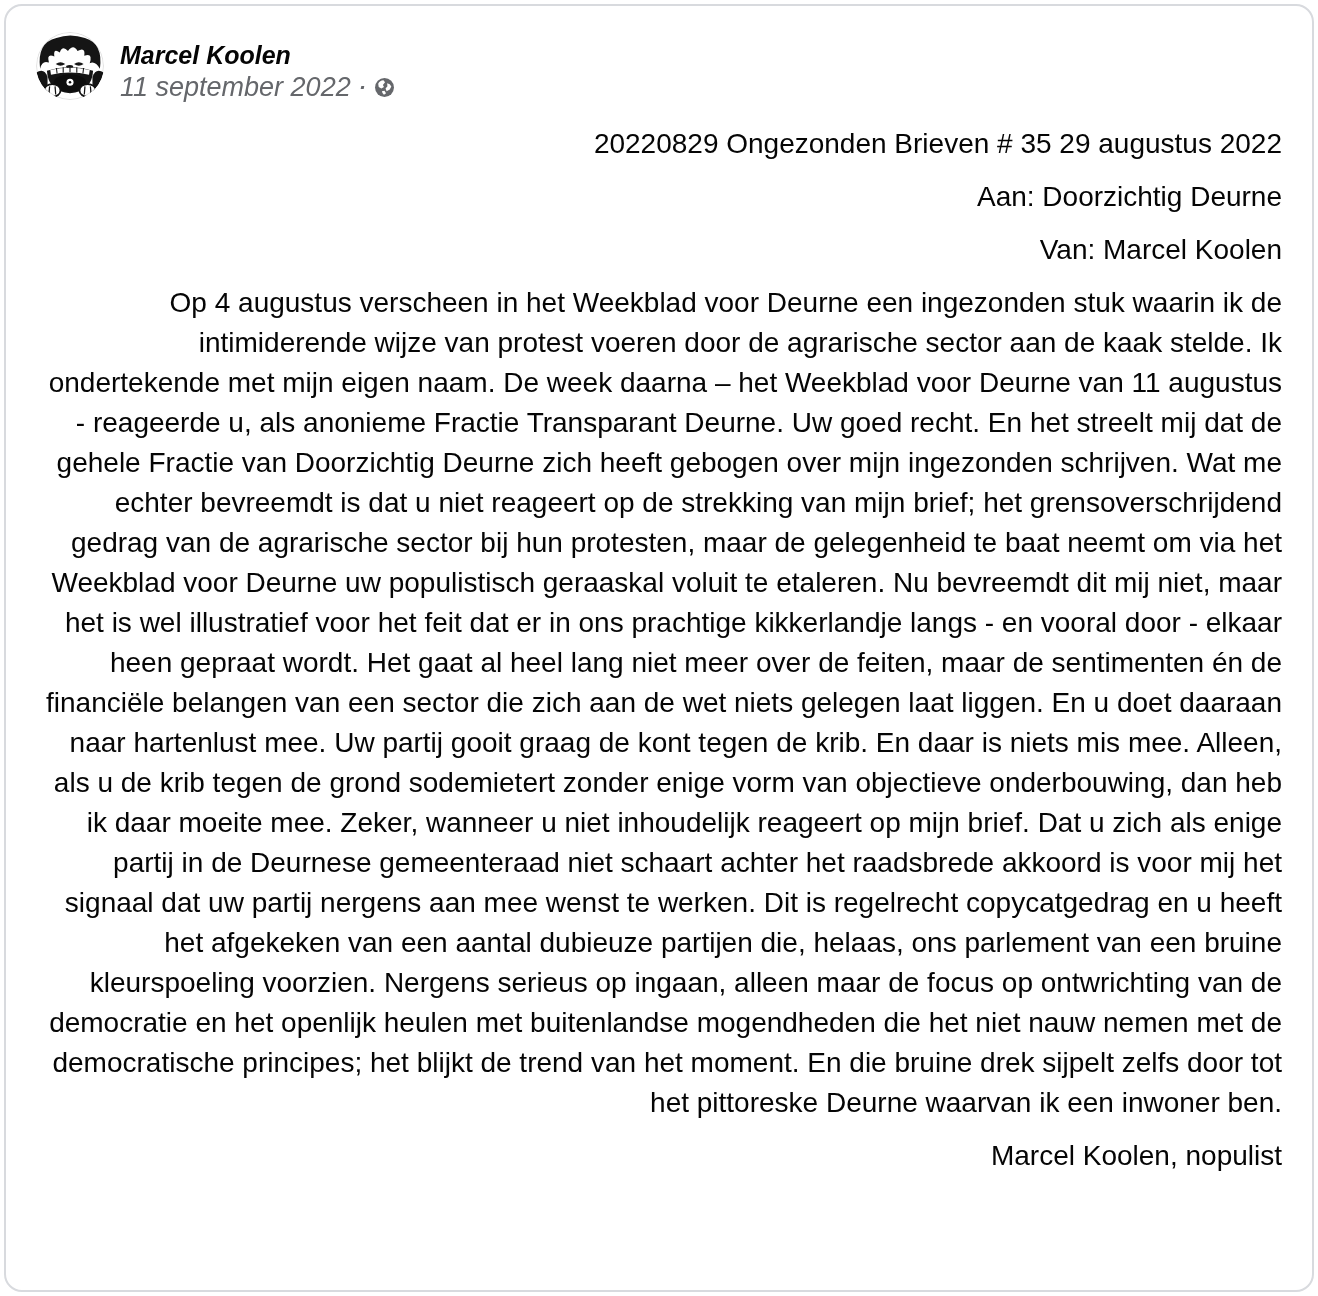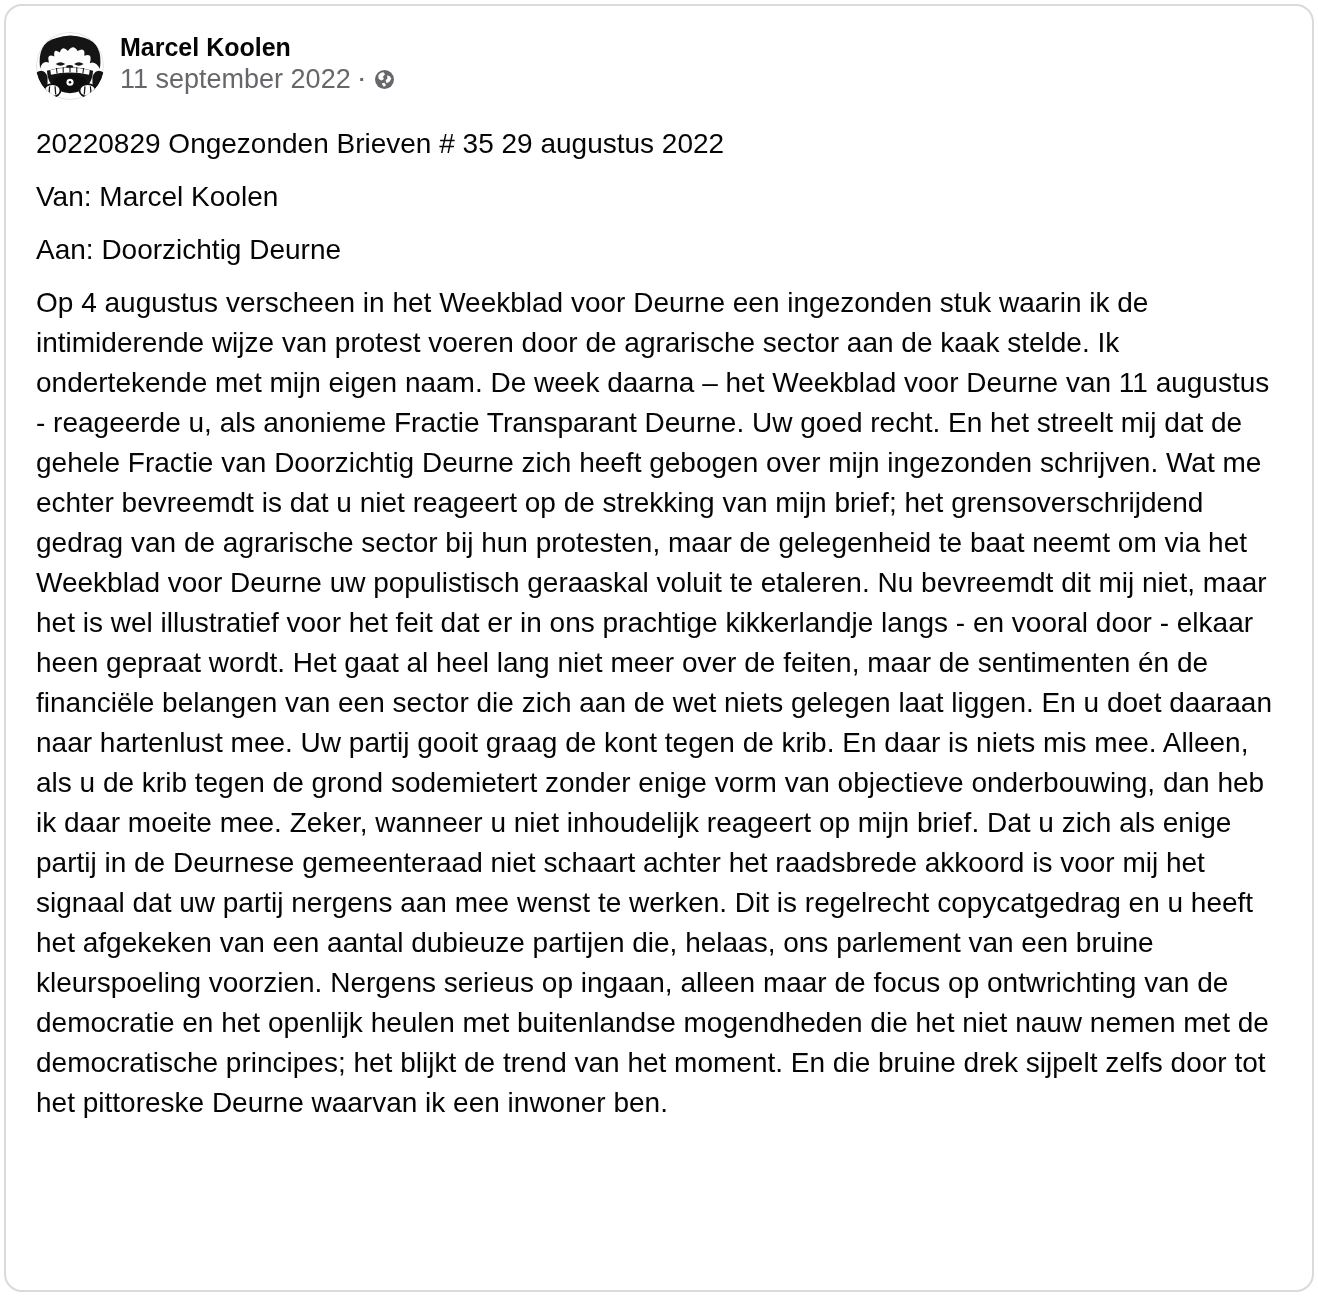--- a/index.html
+++ b/index.html
@@ -22,22 +22,23 @@
     width: 100%;
     height: 1288px;
     background: #ffffff;
     border: 2px solid #d8dade;
     border-radius: 18px;
     padding: 26px 30px 20px 30px;
     overflow: hidden;
   }
   .post-header {
     display: flex;
-    align-items: flex-start;
+    align-items: flex-end;
     gap: 16px;
+    font-style: italic;
   }
   .avatar {
     display: block;
     width: 68px;
     height: 68px;
     border-radius: 50%;
     overflow: hidden;
     flex: 0 0 auto;
     cursor: pointer;
   }
@@ -76,20 +77,21 @@
     line-height: 26px;
   }
   .globe { display: inline-flex; align-items: center; }
   .post-content { margin-top: 24px; }
   .post-content p {
     margin: 13px 0;
     font-size: 28px;
     line-height: 40px;
     color: #050505;
     font-weight: 400;
+    text-align: right;
   }
 </style>
 </head>
 <body>
 
 <div class="page">
   <article class="post-card">
 
     <header class="post-header">
       <a class="avatar" href="#" aria-label="Marcel Koolen">
@@ -142,19 +144,20 @@
               <path d="M12.5 6 Q15.5 6.5 16.5 9 L15 12 L12 13.5 L11 11 L12.8 8.8 Z" fill="#ffffff"></path>
               <path d="M7.5 13.5 L10 13 L11.5 15.5 L9.5 16.8 Q8 16 7.5 13.5 Z" fill="#ffffff"></path>
             </svg>
           </span>
         </div>
       </div>
     </header>
 
     <div class="post-content">
       <p>20220829 Ongezonden Brieven # 35 29 augustus 2022</p>
+      <p>Aan: Doorzichtig Deurne</p>
       <p>Van: Marcel Koolen</p>
-      <p>Aan: Doorzichtig Deurne</p>
       <p>Op 4 augustus verscheen in het Weekblad voor Deurne een ingezonden stuk waarin ik de intimiderende wijze van protest voeren door de agrarische sector aan de kaak stelde. Ik ondertekende met mijn eigen naam. De week daarna – het Weekblad voor Deurne van 11 augustus - reageerde u, als anonieme Fractie Transparant Deurne. Uw goed recht. En het streelt mij dat de gehele Fractie van Doorzichtig Deurne zich heeft gebogen over mijn ingezonden schrijven. Wat me echter bevreemdt is dat u niet reageert op de strekking van mijn brief; het grensoverschrijdend gedrag van de agrarische sector bij hun protesten, maar de gelegenheid te baat neemt om via het Weekblad voor Deurne uw populistisch geraaskal voluit te etaleren. Nu bevreemdt dit mij niet, maar het is wel illustratief voor het feit dat er in ons prachtige kikkerlandje langs - en vooral door - elkaar heen gepraat wordt. Het gaat al heel lang niet meer over de feiten, maar de sentimenten én de financiële belangen van een sector die zich aan de wet niets gelegen laat liggen. En u doet daaraan naar hartenlust mee. Uw partij gooit graag de kont tegen de krib. En daar is niets mis mee. Alleen, als u de krib tegen de grond sodemietert zonder enige vorm van objectieve onderbouwing, dan heb ik daar moeite mee. Zeker, wanneer u niet inhoudelijk reageert op mijn brief. Dat u zich als enige partij in de Deurnese gemeenteraad niet schaart achter het raadsbrede akkoord is voor mij het signaal dat uw partij nergens aan mee wenst te werken. Dit is regelrecht copycatgedrag en u heeft het afgekeken van een aantal dubieuze partijen die, helaas, ons parlement van een bruine kleurspoeling voorzien. Nergens serieus op ingaan, alleen maar de focus op ontwrichting van de democratie en het openlijk heulen met buitenlandse mogendheden die het niet nauw nemen met de democratische principes; het blijkt de trend van het moment. En die bruine drek sijpelt zelfs door tot het pittoreske Deurne waarvan ik een inwoner ben.</p>
+      <p>Marcel Koolen, nopulist</p>
     </div>
 
   </article>
 </div>
 
 </body></html>

